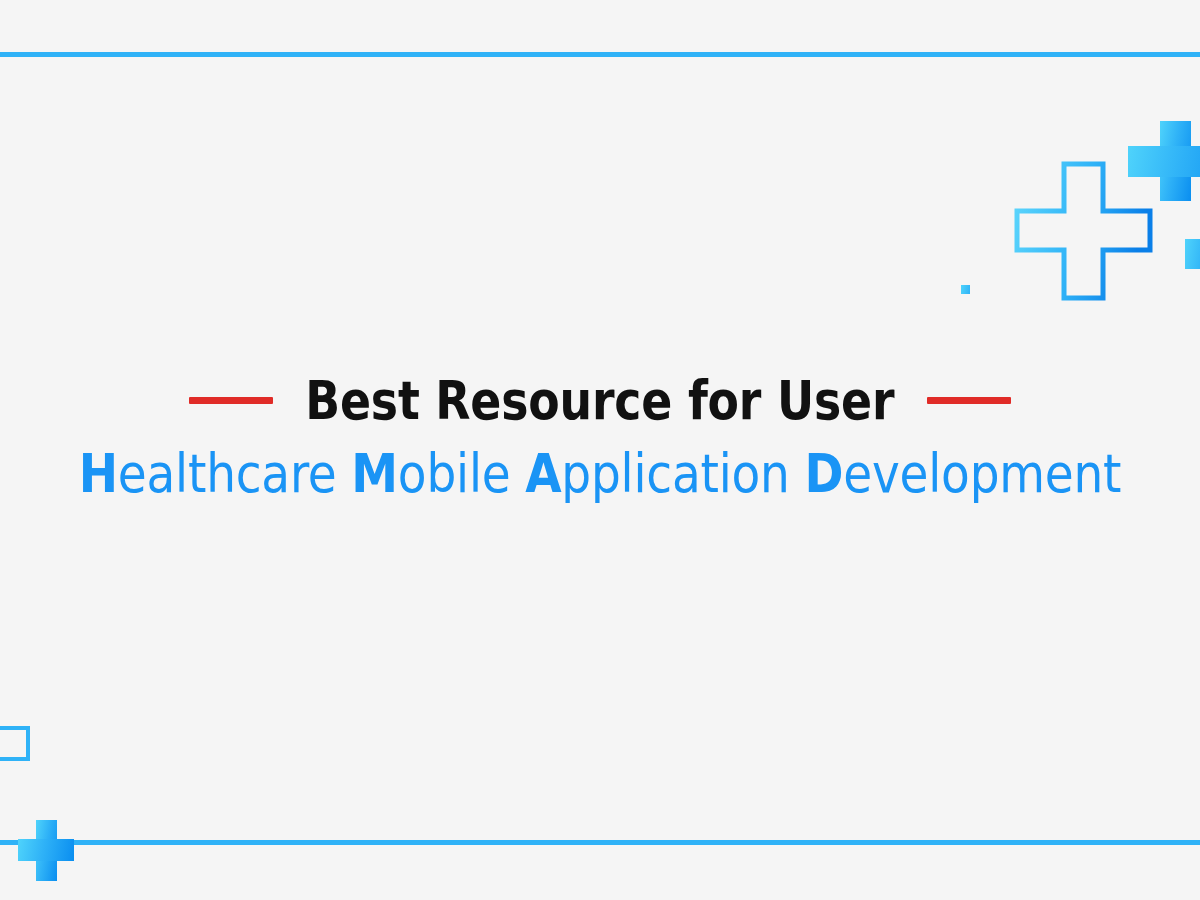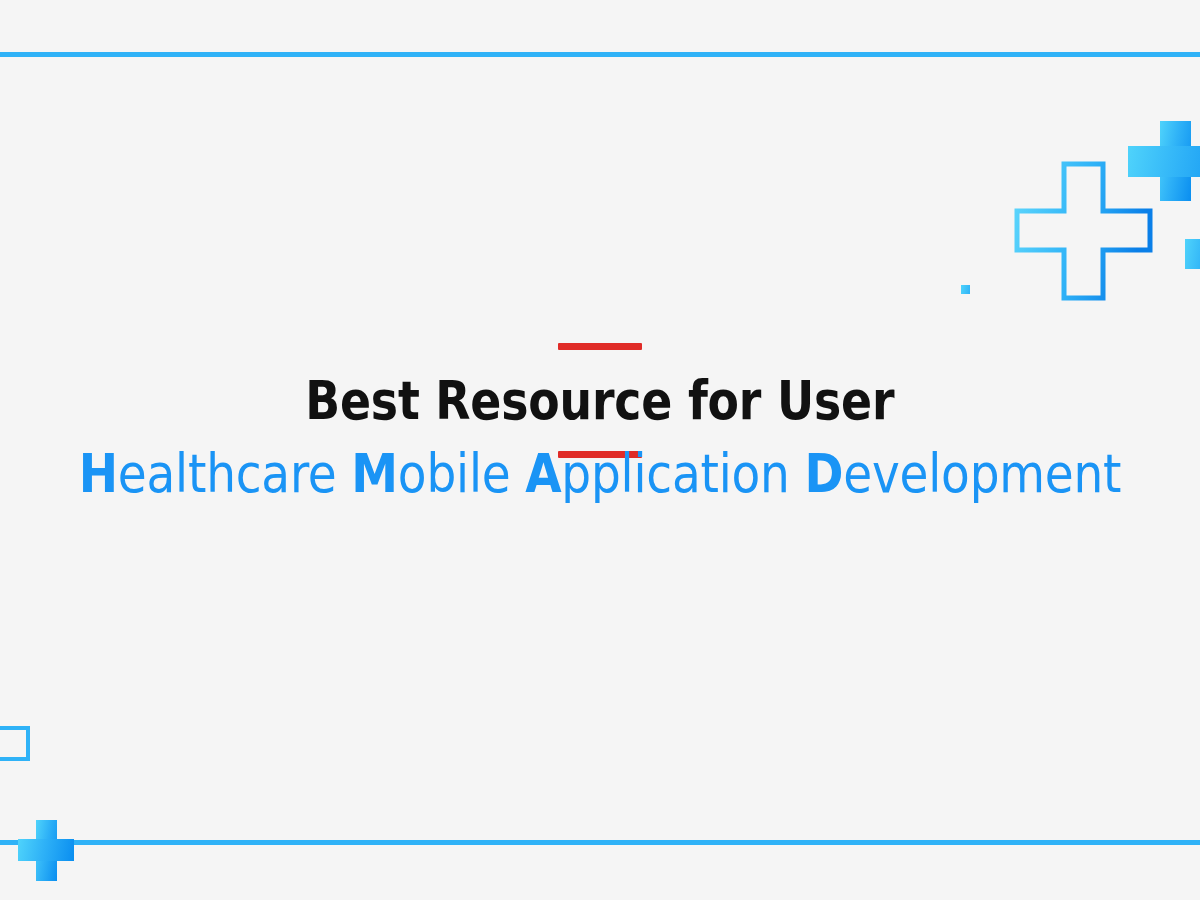--- a/index.html
+++ b/index.html
@@ -90,21 +90,20 @@
     width: 1200px;
     text-align: center;
   }
 
   #title-row {
     display: flex;
     align-items: center;
     justify-content: center;
     gap: 20px;
     height: 72px;
-    flex-direction: column;
   }
   .dash {
     display: block;
     width: 84px;
     height: 7px;
     background: #e02b27;
     border-radius: 1px;
     flex: 0 0 auto;
   }
   #page-title {

